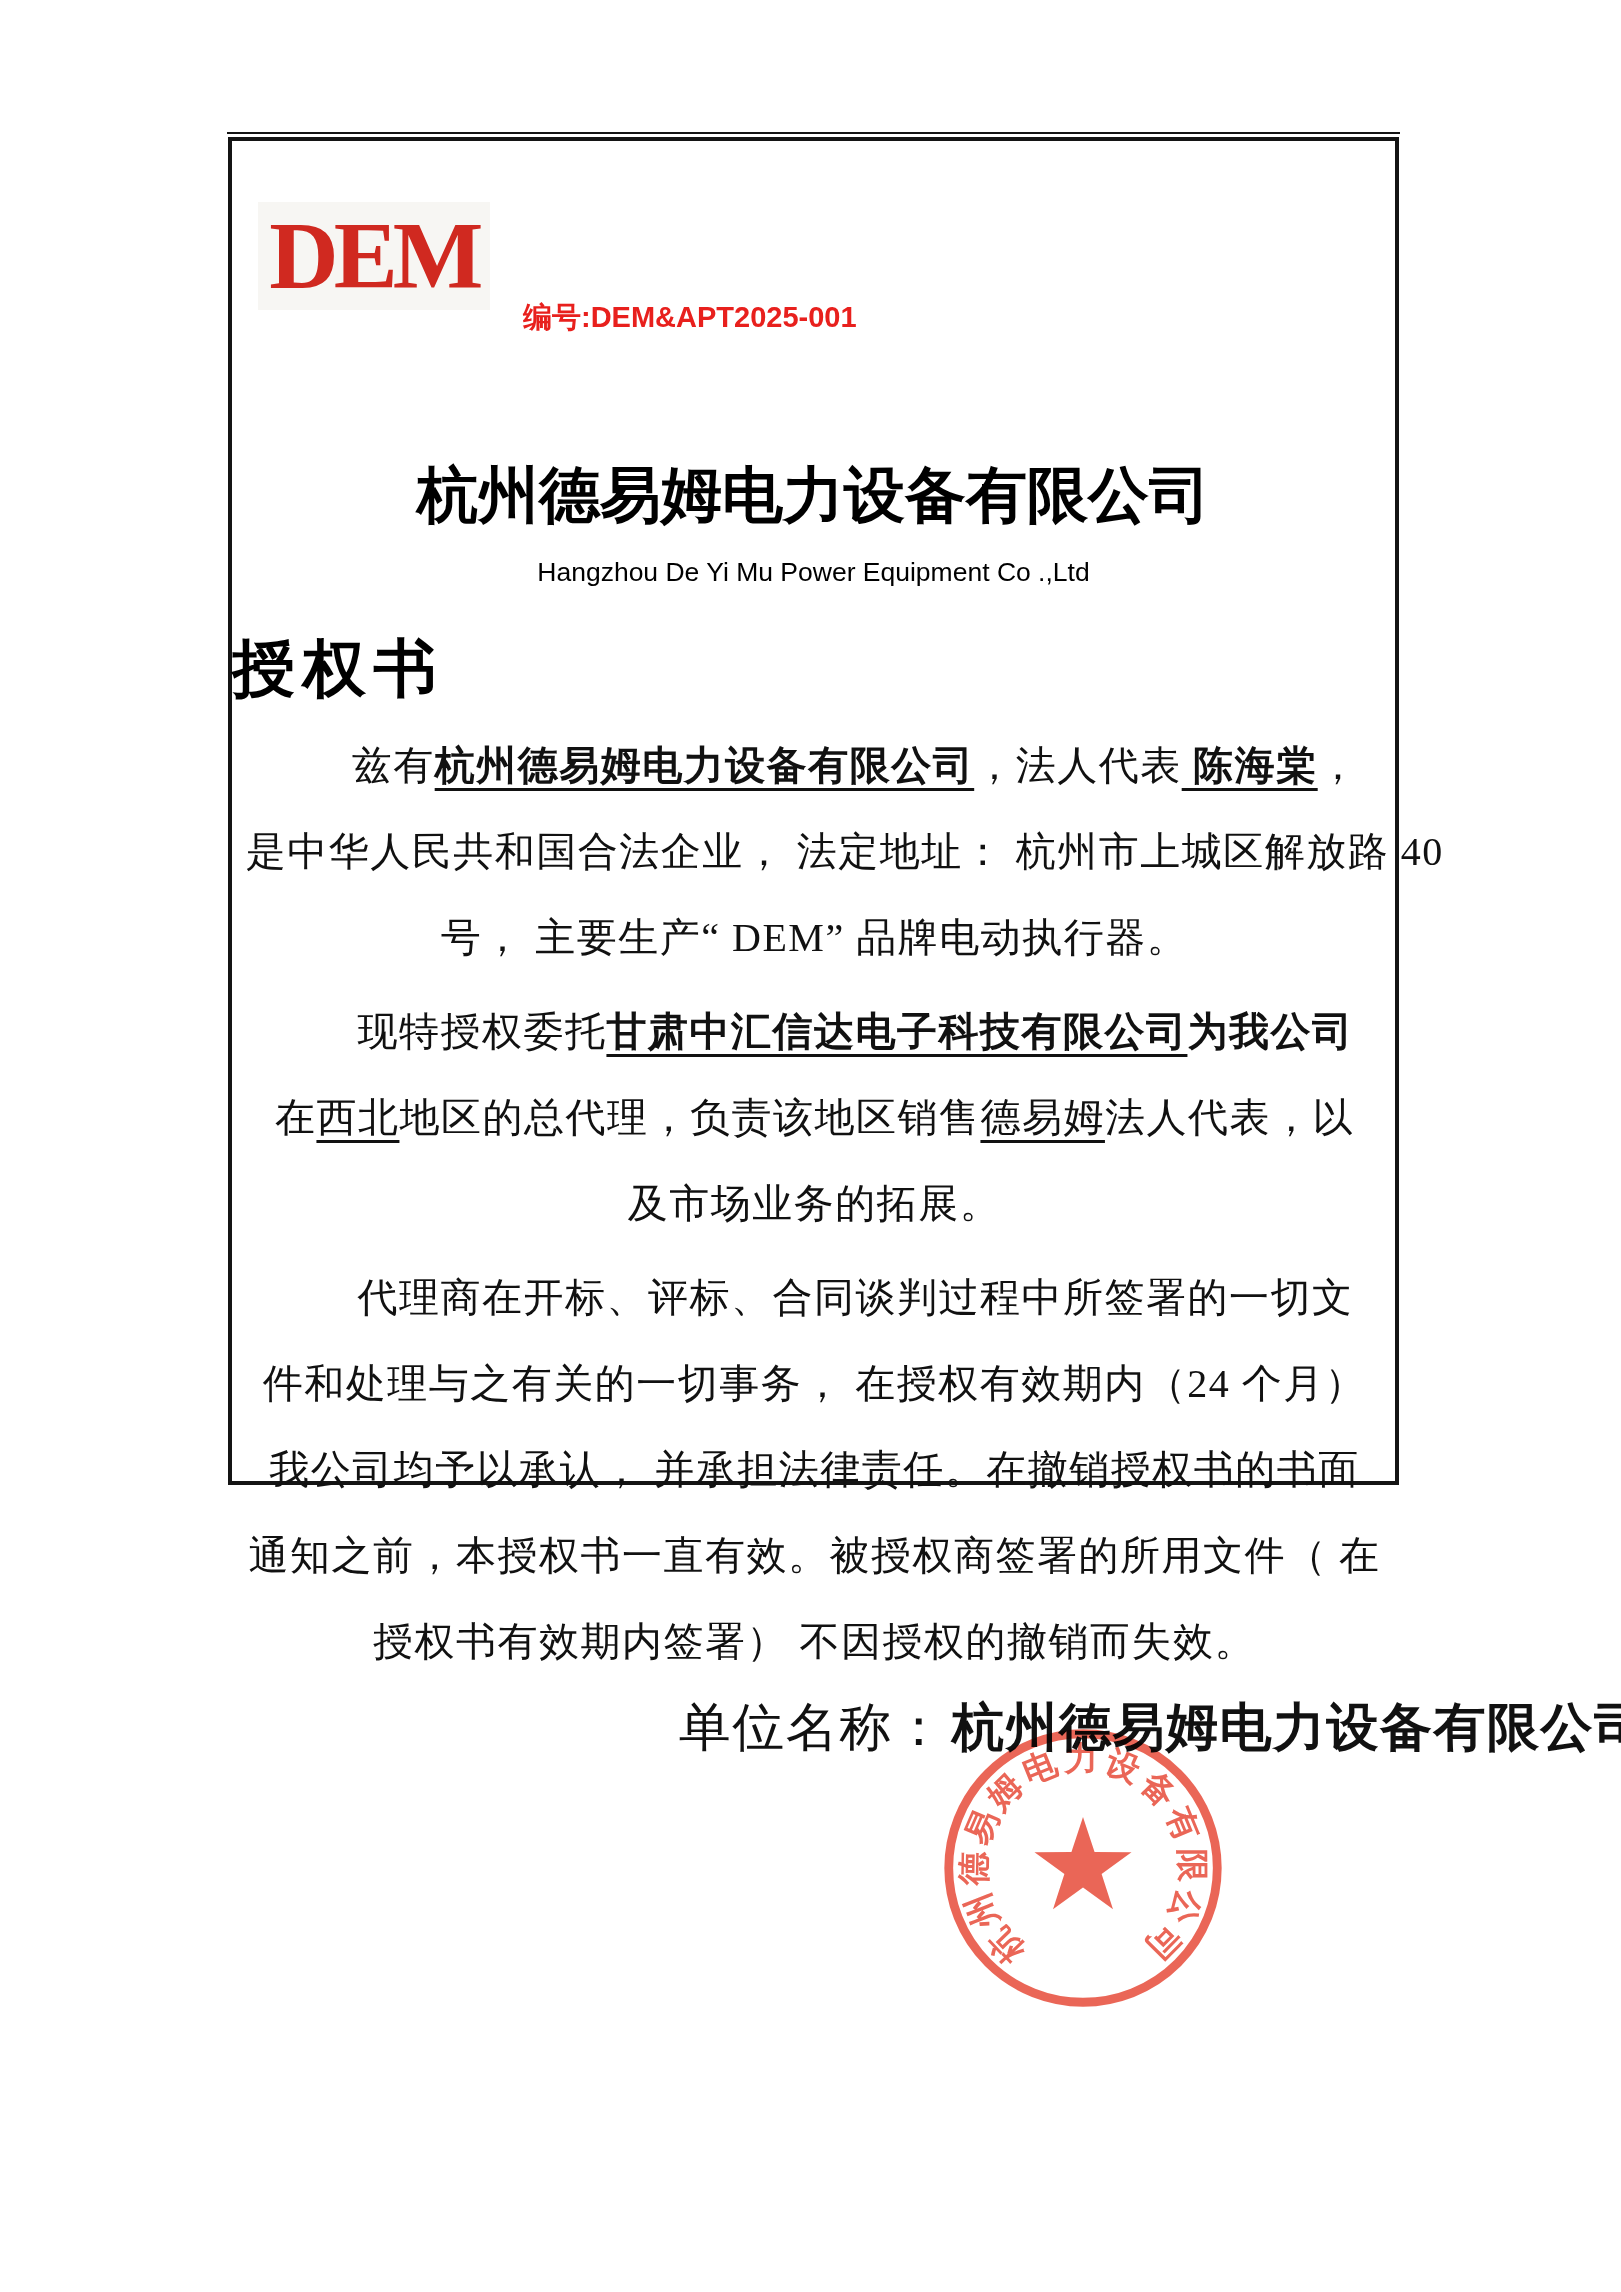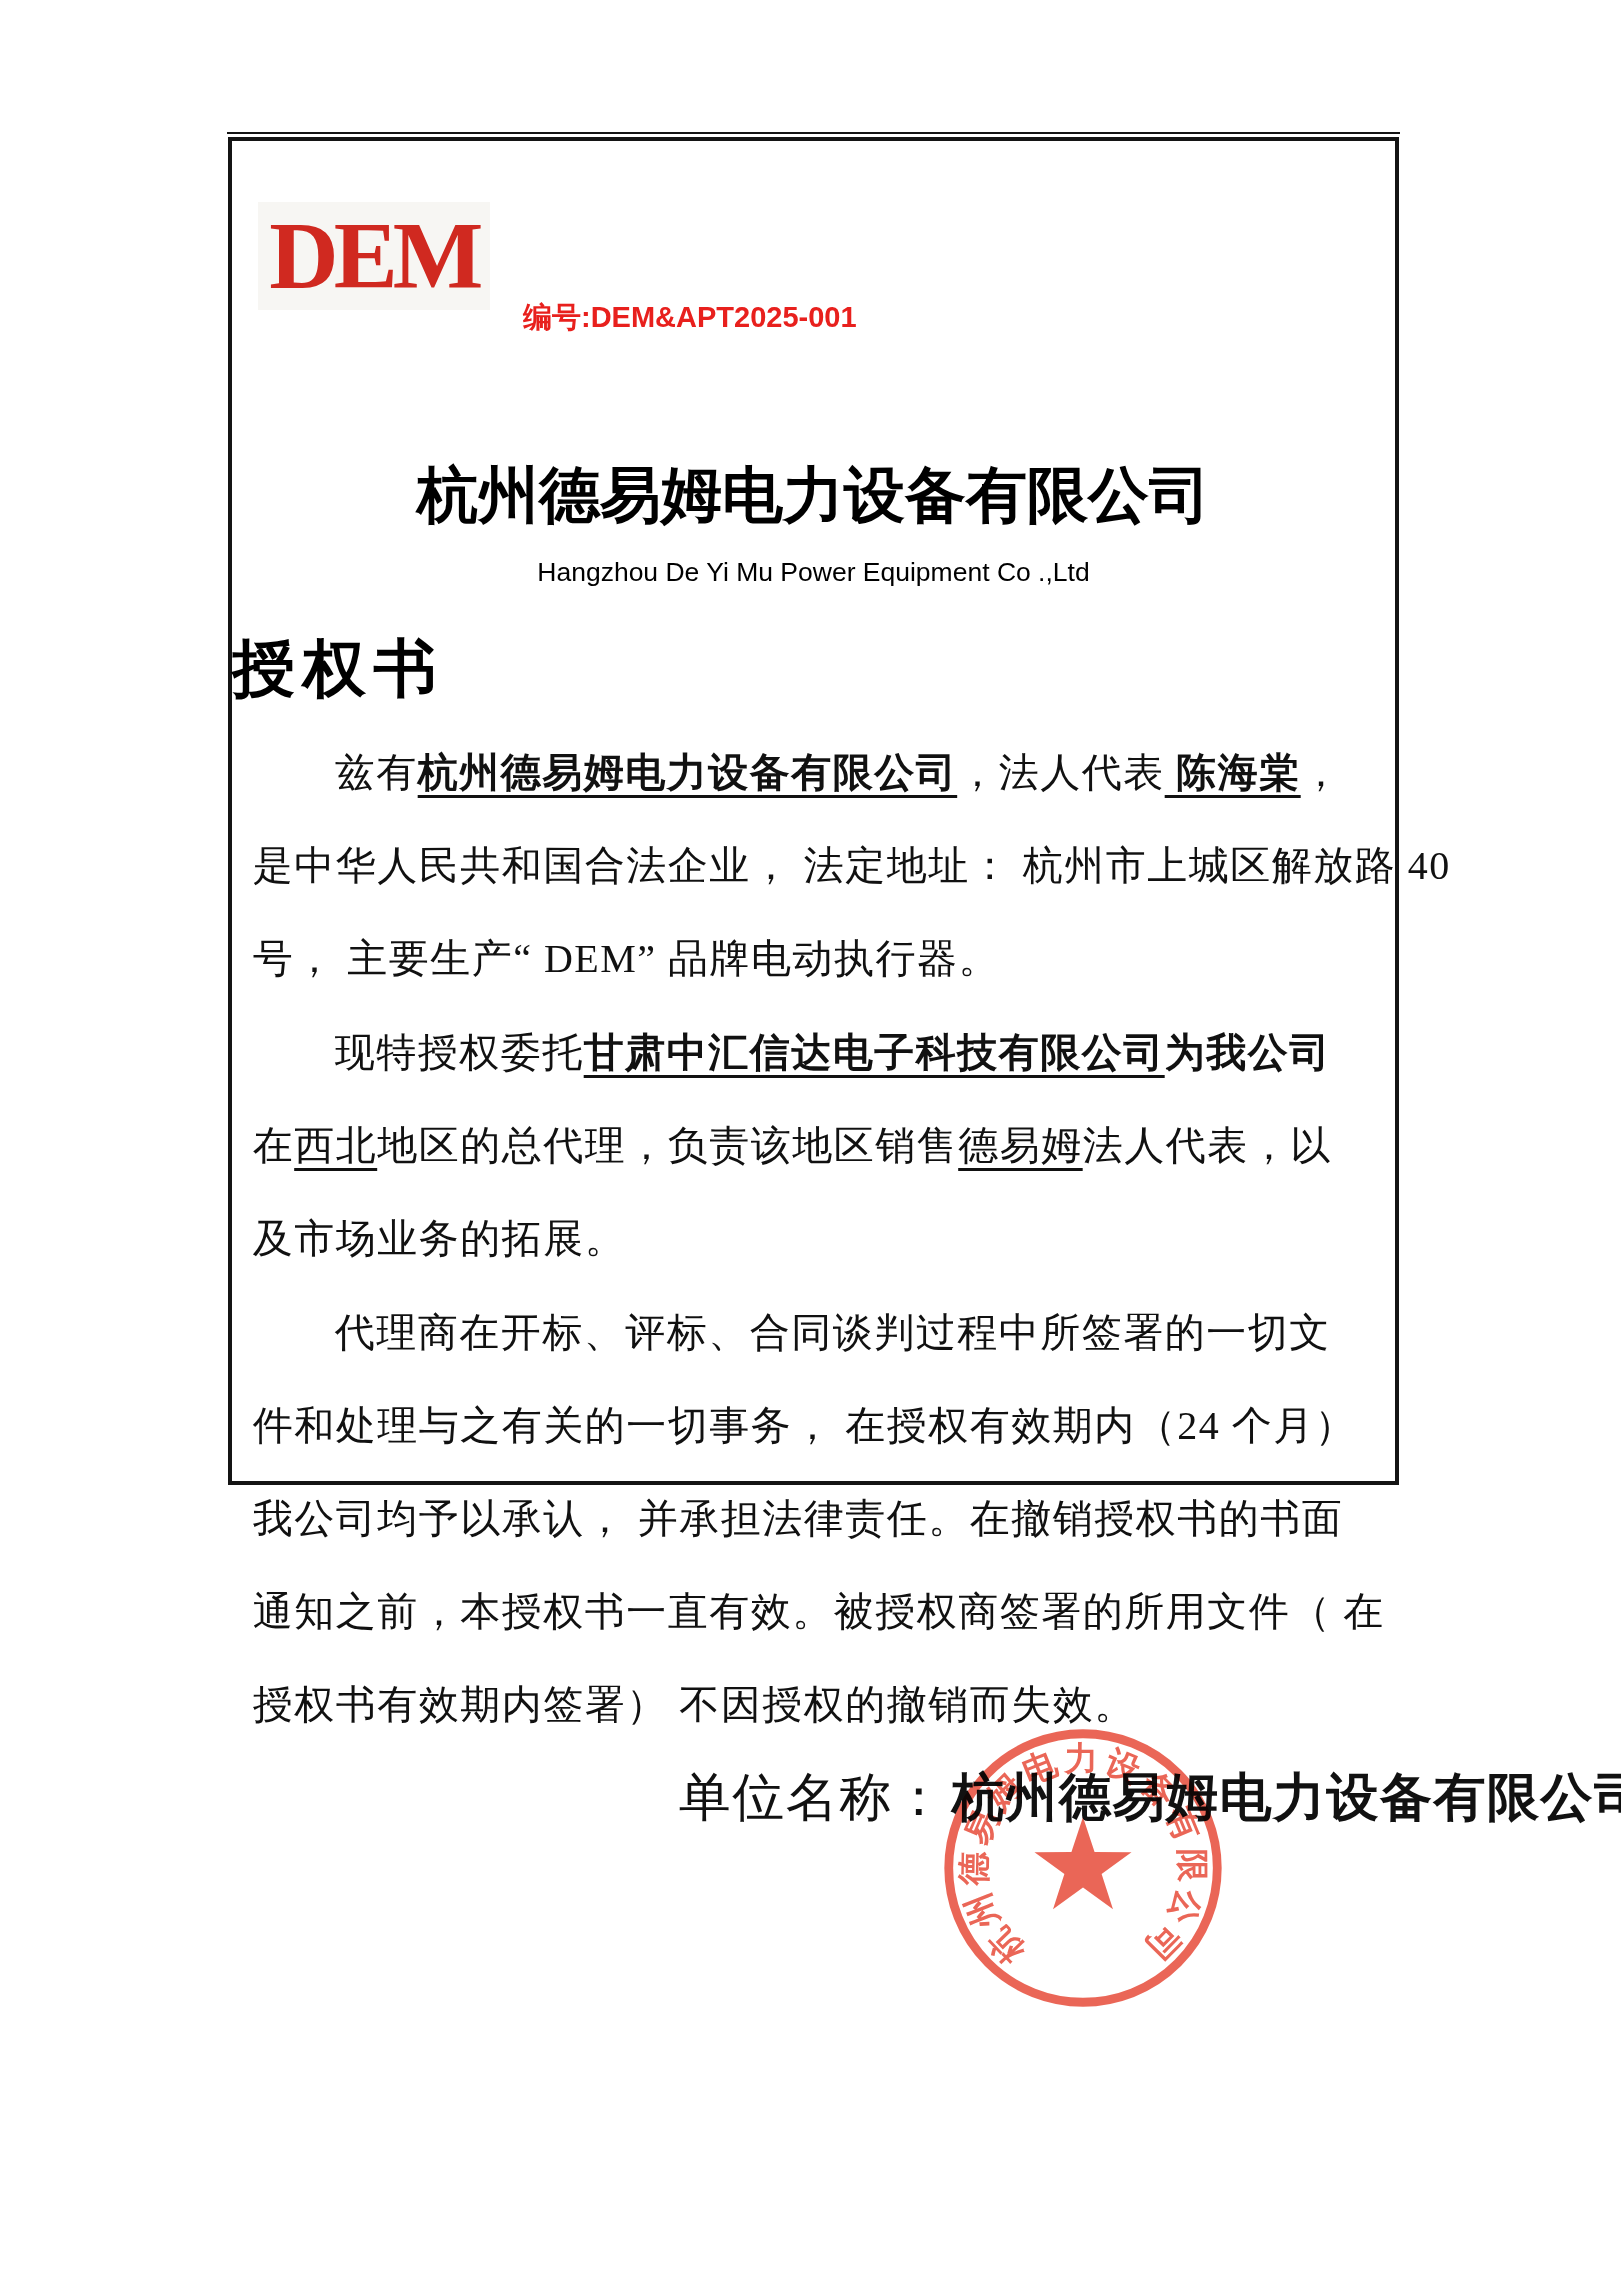--- a/index.html
+++ b/index.html
@@ -26,22 +26,22 @@
         font-family:"Liberation Sans","DejaVu Sans",sans-serif;
         font-weight:700;font-size:61px;line-height:69px;color:#000;}
   .company-en{position:absolute;left:0;right:0;top:416px;text-align:center;
         font-family:"Liberation Sans","DejaVu Sans",sans-serif;
         font-weight:400;font-size:26.5px;color:#000;}
   .doc-title{position:absolute;left:0;right:0;top:486px;
         font-weight:700;font-size:63px;line-height:84px;letter-spacing:7.8px;color:#000;}
 
   
   .flow{position:absolute;left:13.7px;right:11.8px;top:582px;}
-  .line{margin:7px;font-size:40px;line-height:86px;letter-spacing:1.5px;
-        white-space:nowrap;}
+  .line{margin:0;font-size:40px;line-height:86px;letter-spacing:1.5px;
+        white-space:nowrap;text-align:center;}
   .line.indent{text-indent:82px;}
   .line.gap{margin-top:7.8px;}
   .b{font-weight:700;}
   .u{text-decoration:underline;text-underline-offset:8.8px;text-decoration-thickness:2.5px;}
 
   
   .sigline{margin:0;padding-left:433px;font-size:52px;line-height:86px;
         letter-spacing:1.5px;white-space:nowrap;font-family:Liberation Serif, serif;}
   .sigline .val{font-weight:700;margin-left:5.9px;}
   .sigline.date .val{margin-left:37px;}

